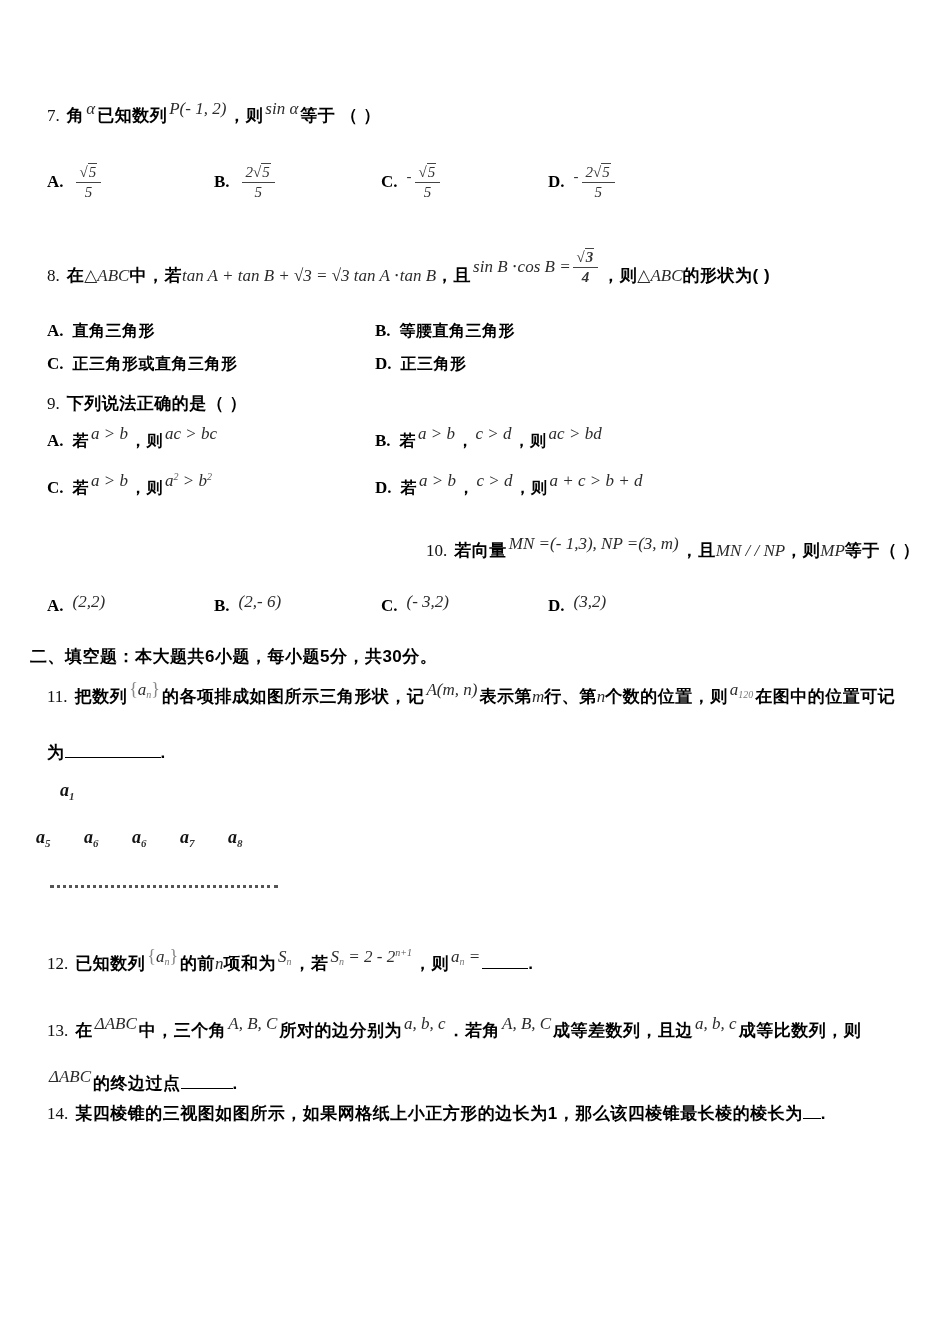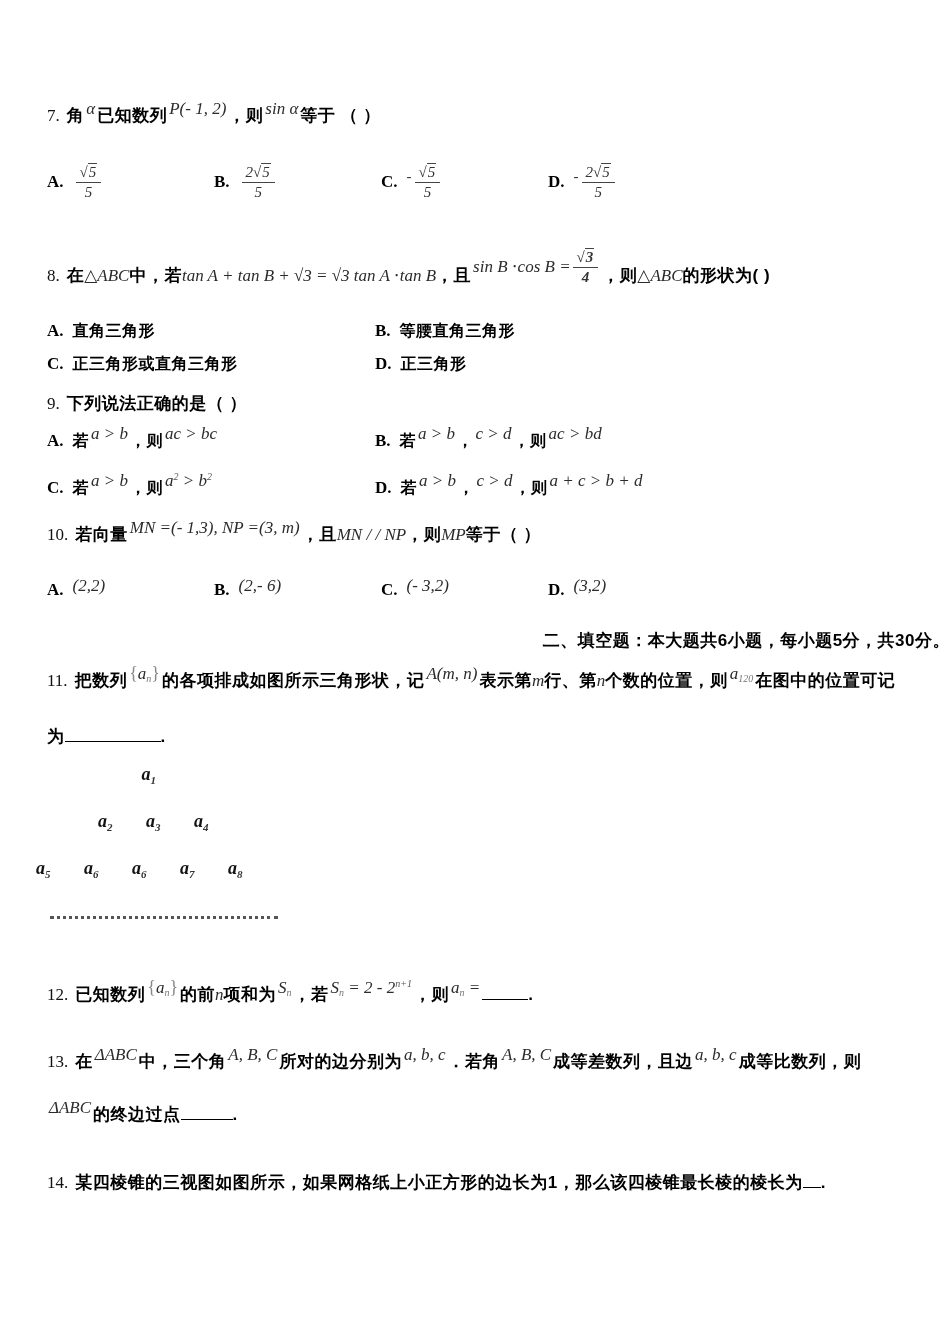--- a/index.html
+++ b/index.html
@@ -27,48 +27,48 @@
   
   .opts4 { display:flex; margin-left:47px; align-items:center; }
   .opts4 .opt { width:167px; display:flex; align-items:center; }
   .optlabel { font-family:"Liberation Serif","DejaVu Serif",serif; font-weight:bold; font-size:17px; color:#000; margin-right:9px; }
   .optsign { font-family:"Liberation Serif","DejaVu Serif",serif; font-style:normal; font-size:15px; color:#333; position:relative; top:-6px; margin-right:1px; }
   .opts2 { margin-left:47px; display:grid; grid-template-columns:328px auto; row-gap:12px; align-items:center; }
   .opts2 .opt { display:flex; align-items:center; }
   .optcn { font-weight:bold; font-size:16px; letter-spacing:0.5px; }
   .optmath { position:relative; top:-4px; }
   
-  .section-title { margin-left:30px; font-weight:bold; font-size:17px; letter-spacing:0.5px;text-align:right; }
+  .section-title { margin-left:30px; font-weight:bold; font-size:17px; letter-spacing:0.5px; }
   
   .blank { display:inline-block; border-bottom:1.6px solid #000; height:15px; vertical-align:baseline; }
   
   .triangle { margin-top:12px; }
   .trow { display:flex; height:24px; margin-bottom:23px; }
-  .trow1 { padding-left:108px;text-align:right; }
+  .trow1 { padding-left:60px; }
   .trow2 { padding-left:98px; }
   .trow3 { padding-left:36px; }
   .tcell { width:48px; font-family:"Liberation Serif","DejaVu Serif",serif; font-style:italic; font-weight:bold; font-size:18px; color:#111; }
   .tcell sub { font-size:11px; vertical-align:-4px; color:#333; }
   .dots { margin-left:50px; margin-top:28px; width:228px; height:6px; border-bottom:3px dotted #555; }
   
   #q7-opts { margin-top:22px; height:48px; }
   #q8-line { margin-top:42px; line-height:56px; }
   #q8-opts { margin-top:16px; }
   #q9-line { margin-top:14px; line-height:30px; }
   #q9-optsAB { margin-top:12px; }
   #q9-optsCD { margin-top:26px; }
-  #q10-line { margin-top:16px; }
+  #q10-line { margin-top:32px;text-align:right; }
   #q10-opts { margin-top:18px; height:34px; }
   #sec2 { margin-top:22px; }
   #q11-line1 { margin-top:8px; }
   #q11-line2 { margin-top:16px; }
   #q12-line { margin-top:52px; }
   #q13-line1 { margin-top:22px; }
   #q13-line2 { margin-top:18px; }
-  #q14-line { margin-top:38px; line-height:30px; }
+  #q14-line { line-height:30px; }
 </style>
 </head>
 <body>
 
 <div class="page">
 
   <div class="question">
     <div class="qline" id="q7-line">
       <span class="qnum">7.</span><span class="cn">角</span><span class="math mraise">α</span><span class="cn">已知数列</span><span class="math mraise">P(- 1, 2)</span><span class="cn">，则</span><span class="math mraise">sin α</span><span class="cn">等于 （   ）</span>
     </div>
@@ -203,25 +203,20 @@
   <div class="question">
     <div class="qline" id="q11-line1">
       <span class="qnum">11.</span><span class="cn">把数列</span><span class="math mraise"><span class="brace">{</span><span>a</span><sub>n</sub><span class="brace">}</span></span><span class="cn">的各项排成如图所示三角形状，记</span><span class="math mraise">A(m, n)</span><span class="cn">表示第</span><span class="math">m</span><span class="cn">行、第</span><span class="math">n</span><span class="cn">个数的位置，则</span><span class="math mraise"><span>a</span><sub>120</sub></span><span class="cn">在图中的位置可记</span>
     </div>
     <div class="qline qline2" id="q11-line2">
       <span class="cn">为</span><span class="blank" style="width:96px"></span><span class="cn">.</span>
     </div>
     <div class="triangle">
       <div class="trow trow1">
         <span class="tcell"><span>a</span><sub>1</sub></span>
-      </div>
-      <div class="trow trow2">
-        <span class="tcell"><span>a</span><sub>2</sub></span>
-        <span class="tcell"><span>a</span><sub>3</sub></span>
-        <span class="tcell"><span>a</span><sub>4</sub></span>
       </div>
       <div class="trow trow3">
         <span class="tcell"><span>a</span><sub>5</sub></span>
         <span class="tcell"><span>a</span><sub>6</sub></span>
         <span class="tcell"><span>a</span><sub>6</sub></span>
         <span class="tcell"><span>a</span><sub>7</sub></span>
         <span class="tcell"><span>a</span><sub>8</sub></span>
       </div>
       <div class="dots"></div>
     </div>

